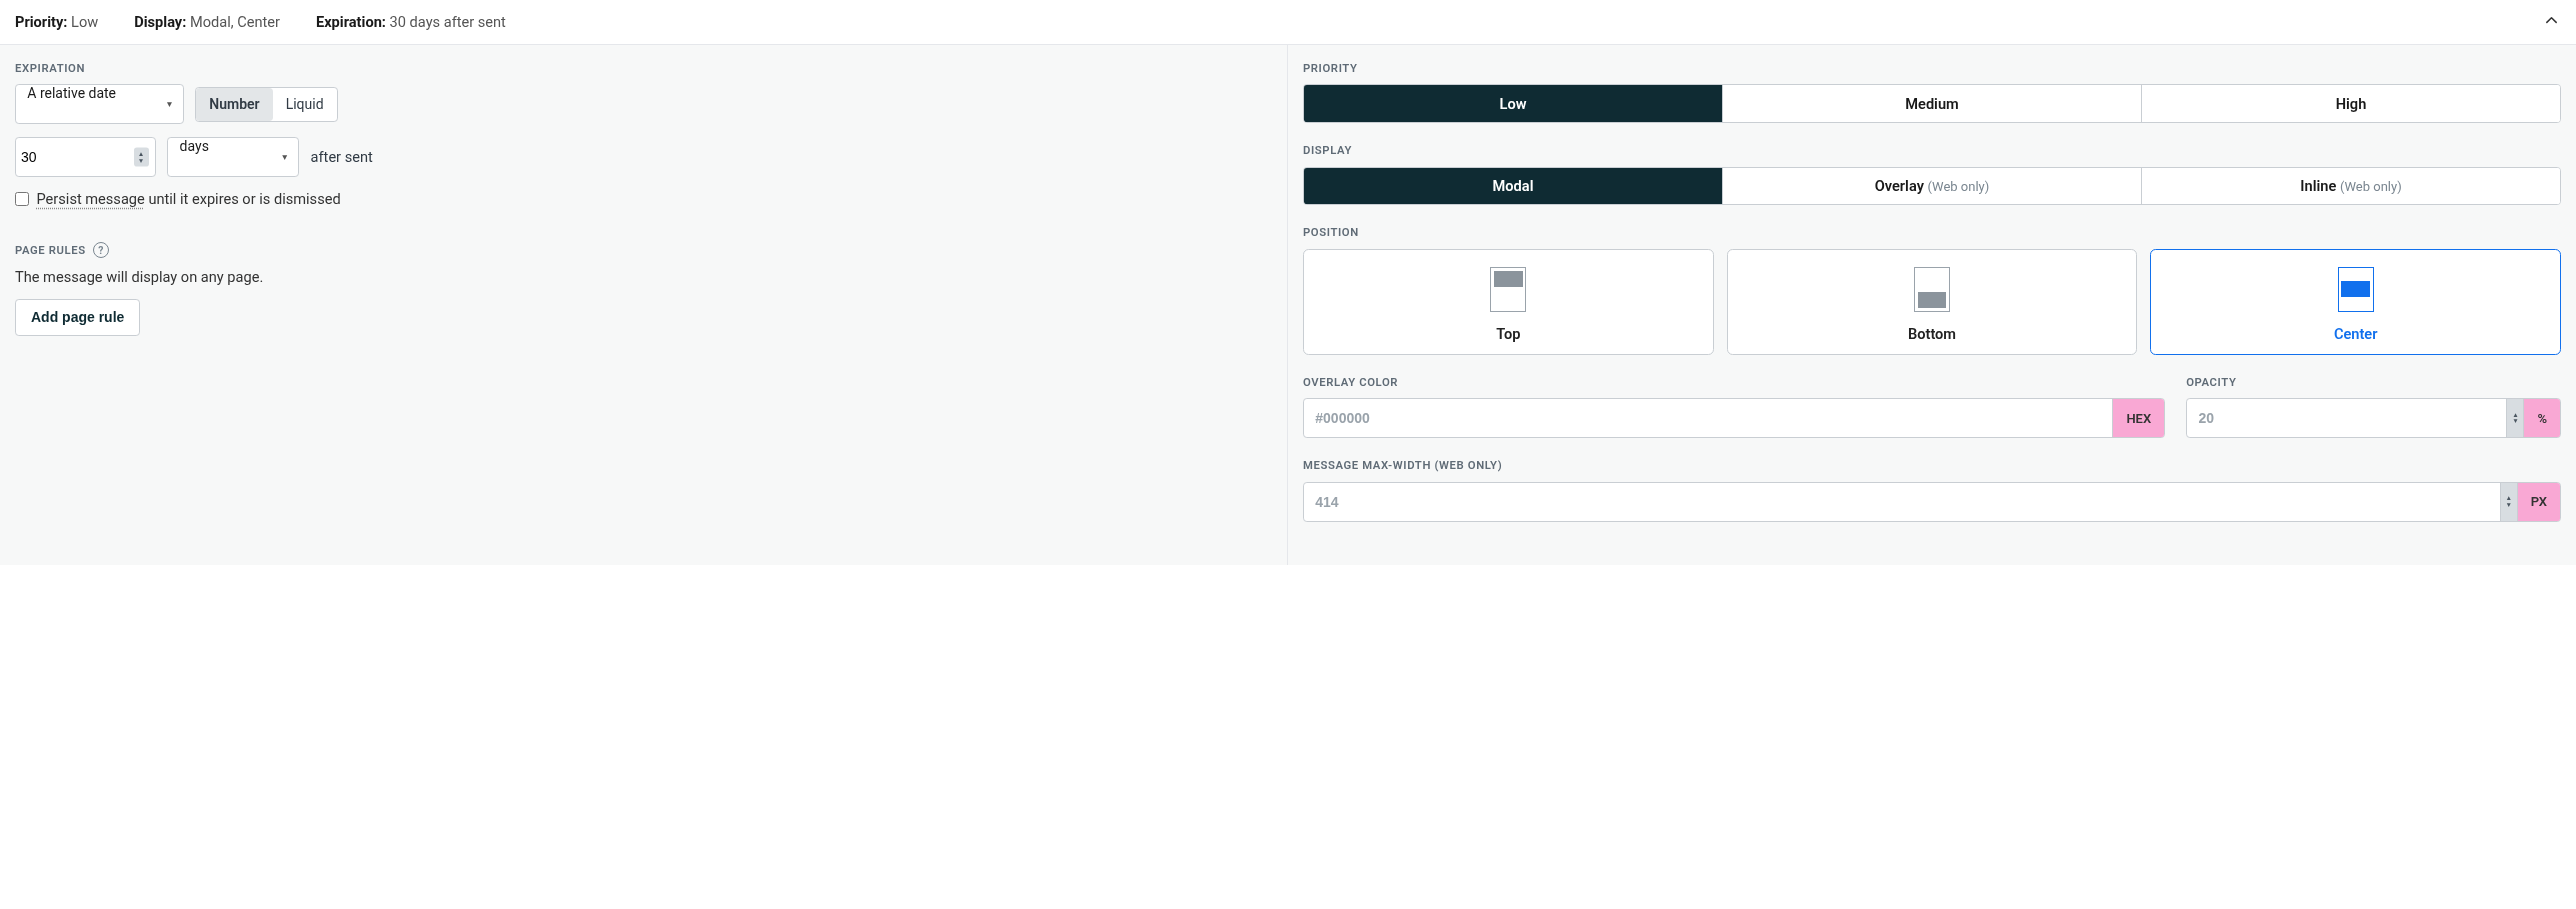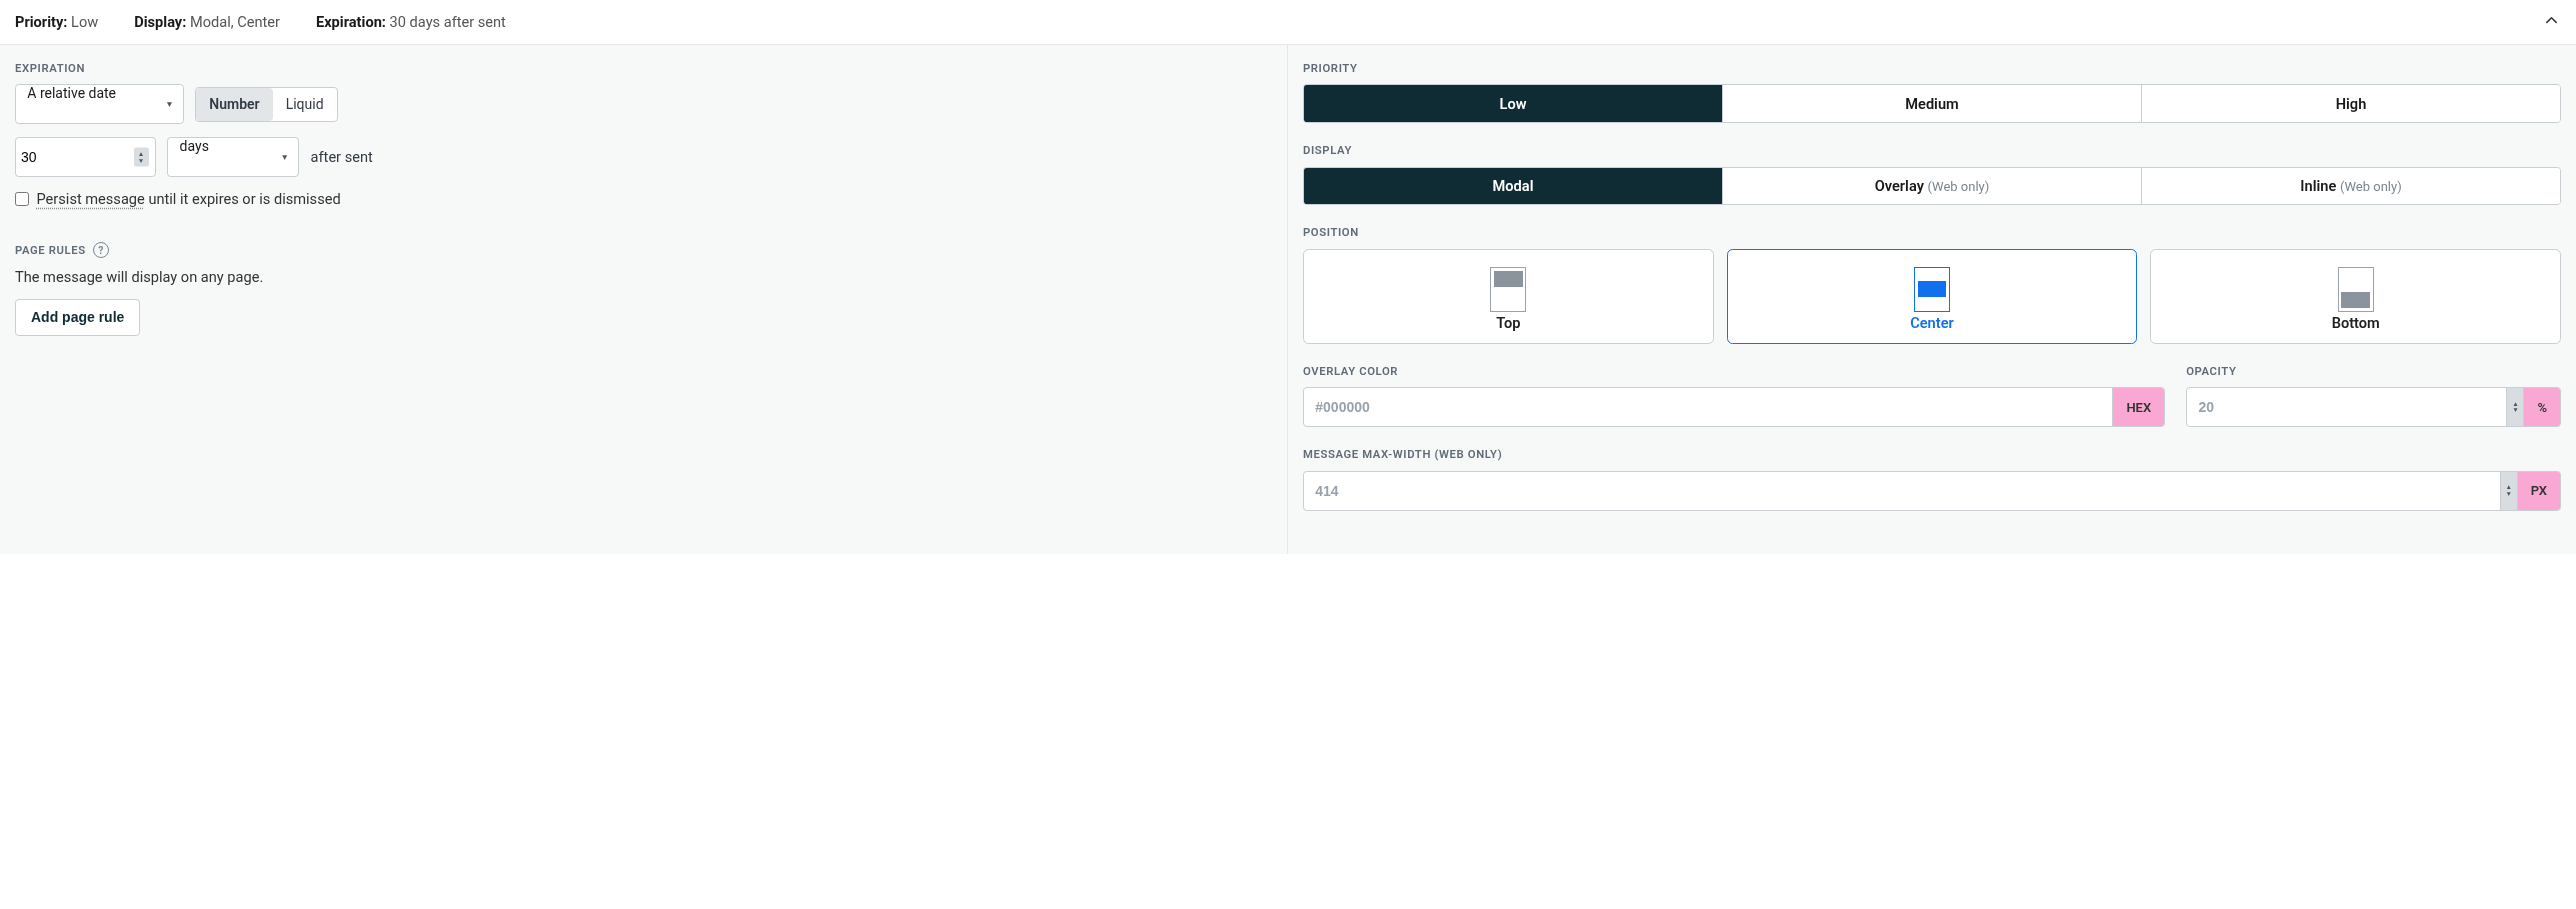--- a/index.html
+++ b/index.html
@@ -195,21 +195,21 @@
 }
 .pos-card {
   flex: 1;
   border: 0.9px solid #c9ced3;
   border-radius: 5.6px;
   background: #fff;
   padding: 17px 9.4px 11.3px 9.4px;
   display: flex;
   flex-direction: column;
   align-items: center;
-  gap: 2px;
+  gap: 13px;
   cursor: pointer;
 }
 .pos-card.selected {
   border: 1.9px solid #1170ed;
 }
 .pos-icon {
   width: 36px;
   height: 45px;
   border: 1.4px solid #9aa3ab;
   position: relative;
@@ -376,31 +376,31 @@
 
     <div class="section">
       <div class="section-label">POSITION</div>
       <div class="position-row">
         <div class="pos-card">
           <div class="pos-icon">
               <div class="pos-fill top"></div>
             </div>
           <div class="pos-label">Top</div>
         </div>
+        <div class="pos-card">
+          <div class="pos-icon">
+              <div class="pos-fill bottom"></div>
+            </div>
+          <div class="pos-label">Bottom</div>
+        </div>
         <div class="pos-card selected">
           <div class="pos-icon">
               <div class="pos-fill center"></div>
             </div>
           <div class="pos-label">Center</div>
-        </div>
-        <div class="pos-card">
-          <div class="pos-icon">
-              <div class="pos-fill bottom"></div>
-            </div>
-          <div class="pos-label">Bottom</div>
         </div>
       </div>
     </div>
 
     <div class="section dual-row">
       <div class="col-left">
         <div class="section-label">OVERLAY COLOR</div>
         <div class="input-with-suffix">
           <input placeholder="#000000" style="">
           <div class="suffix">HEX</div>

